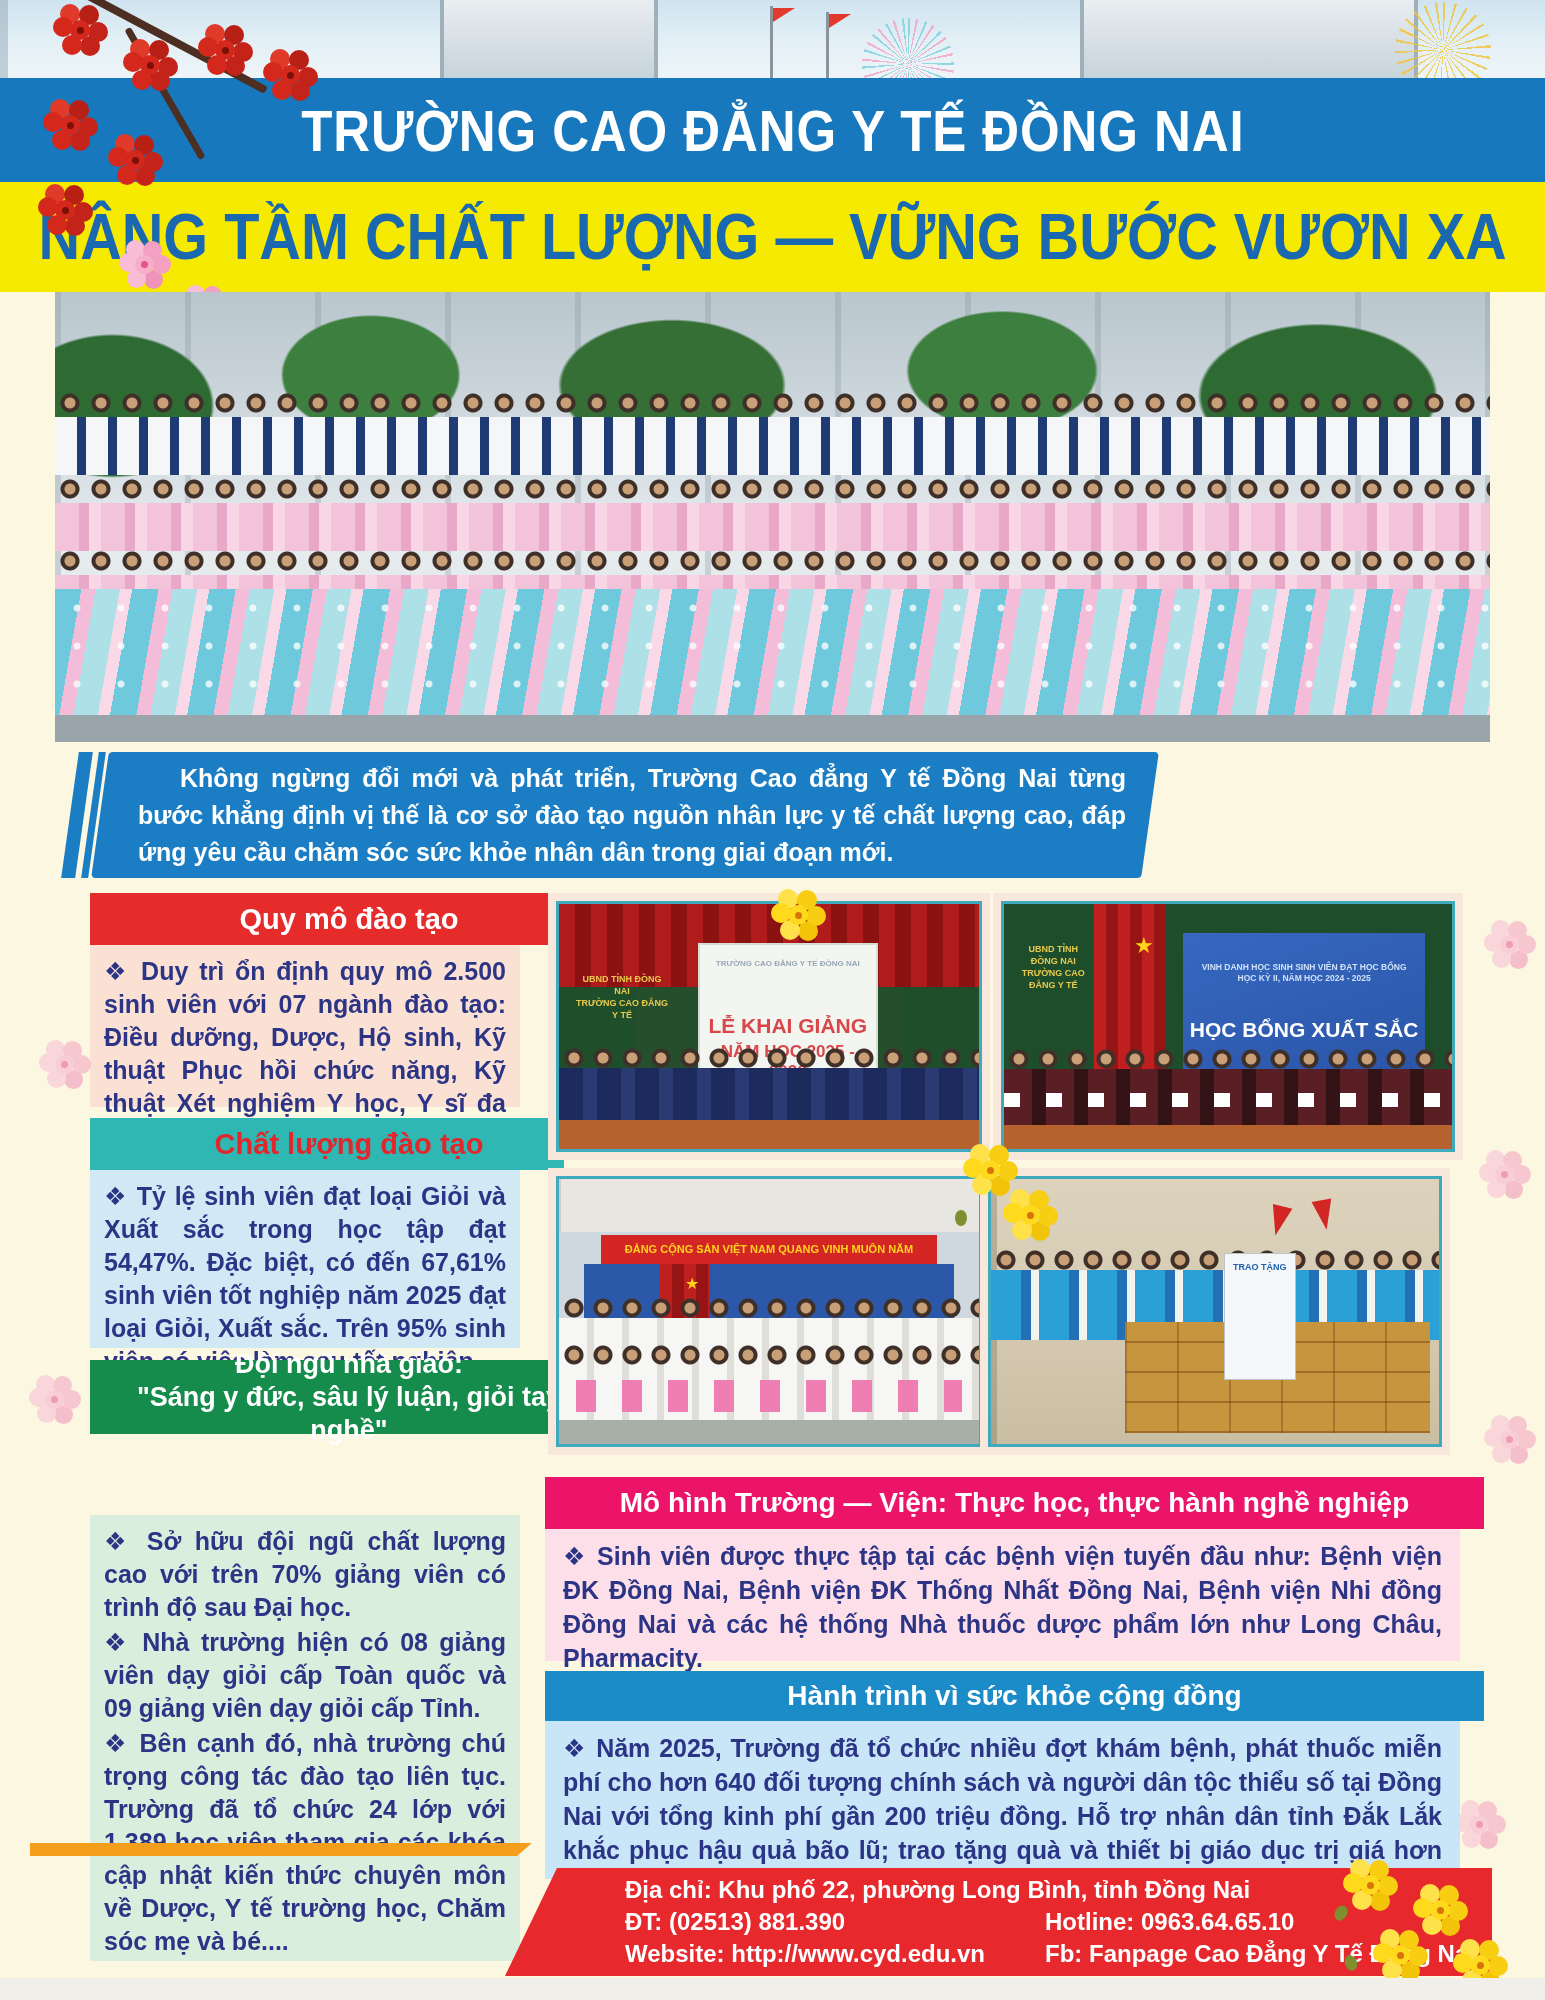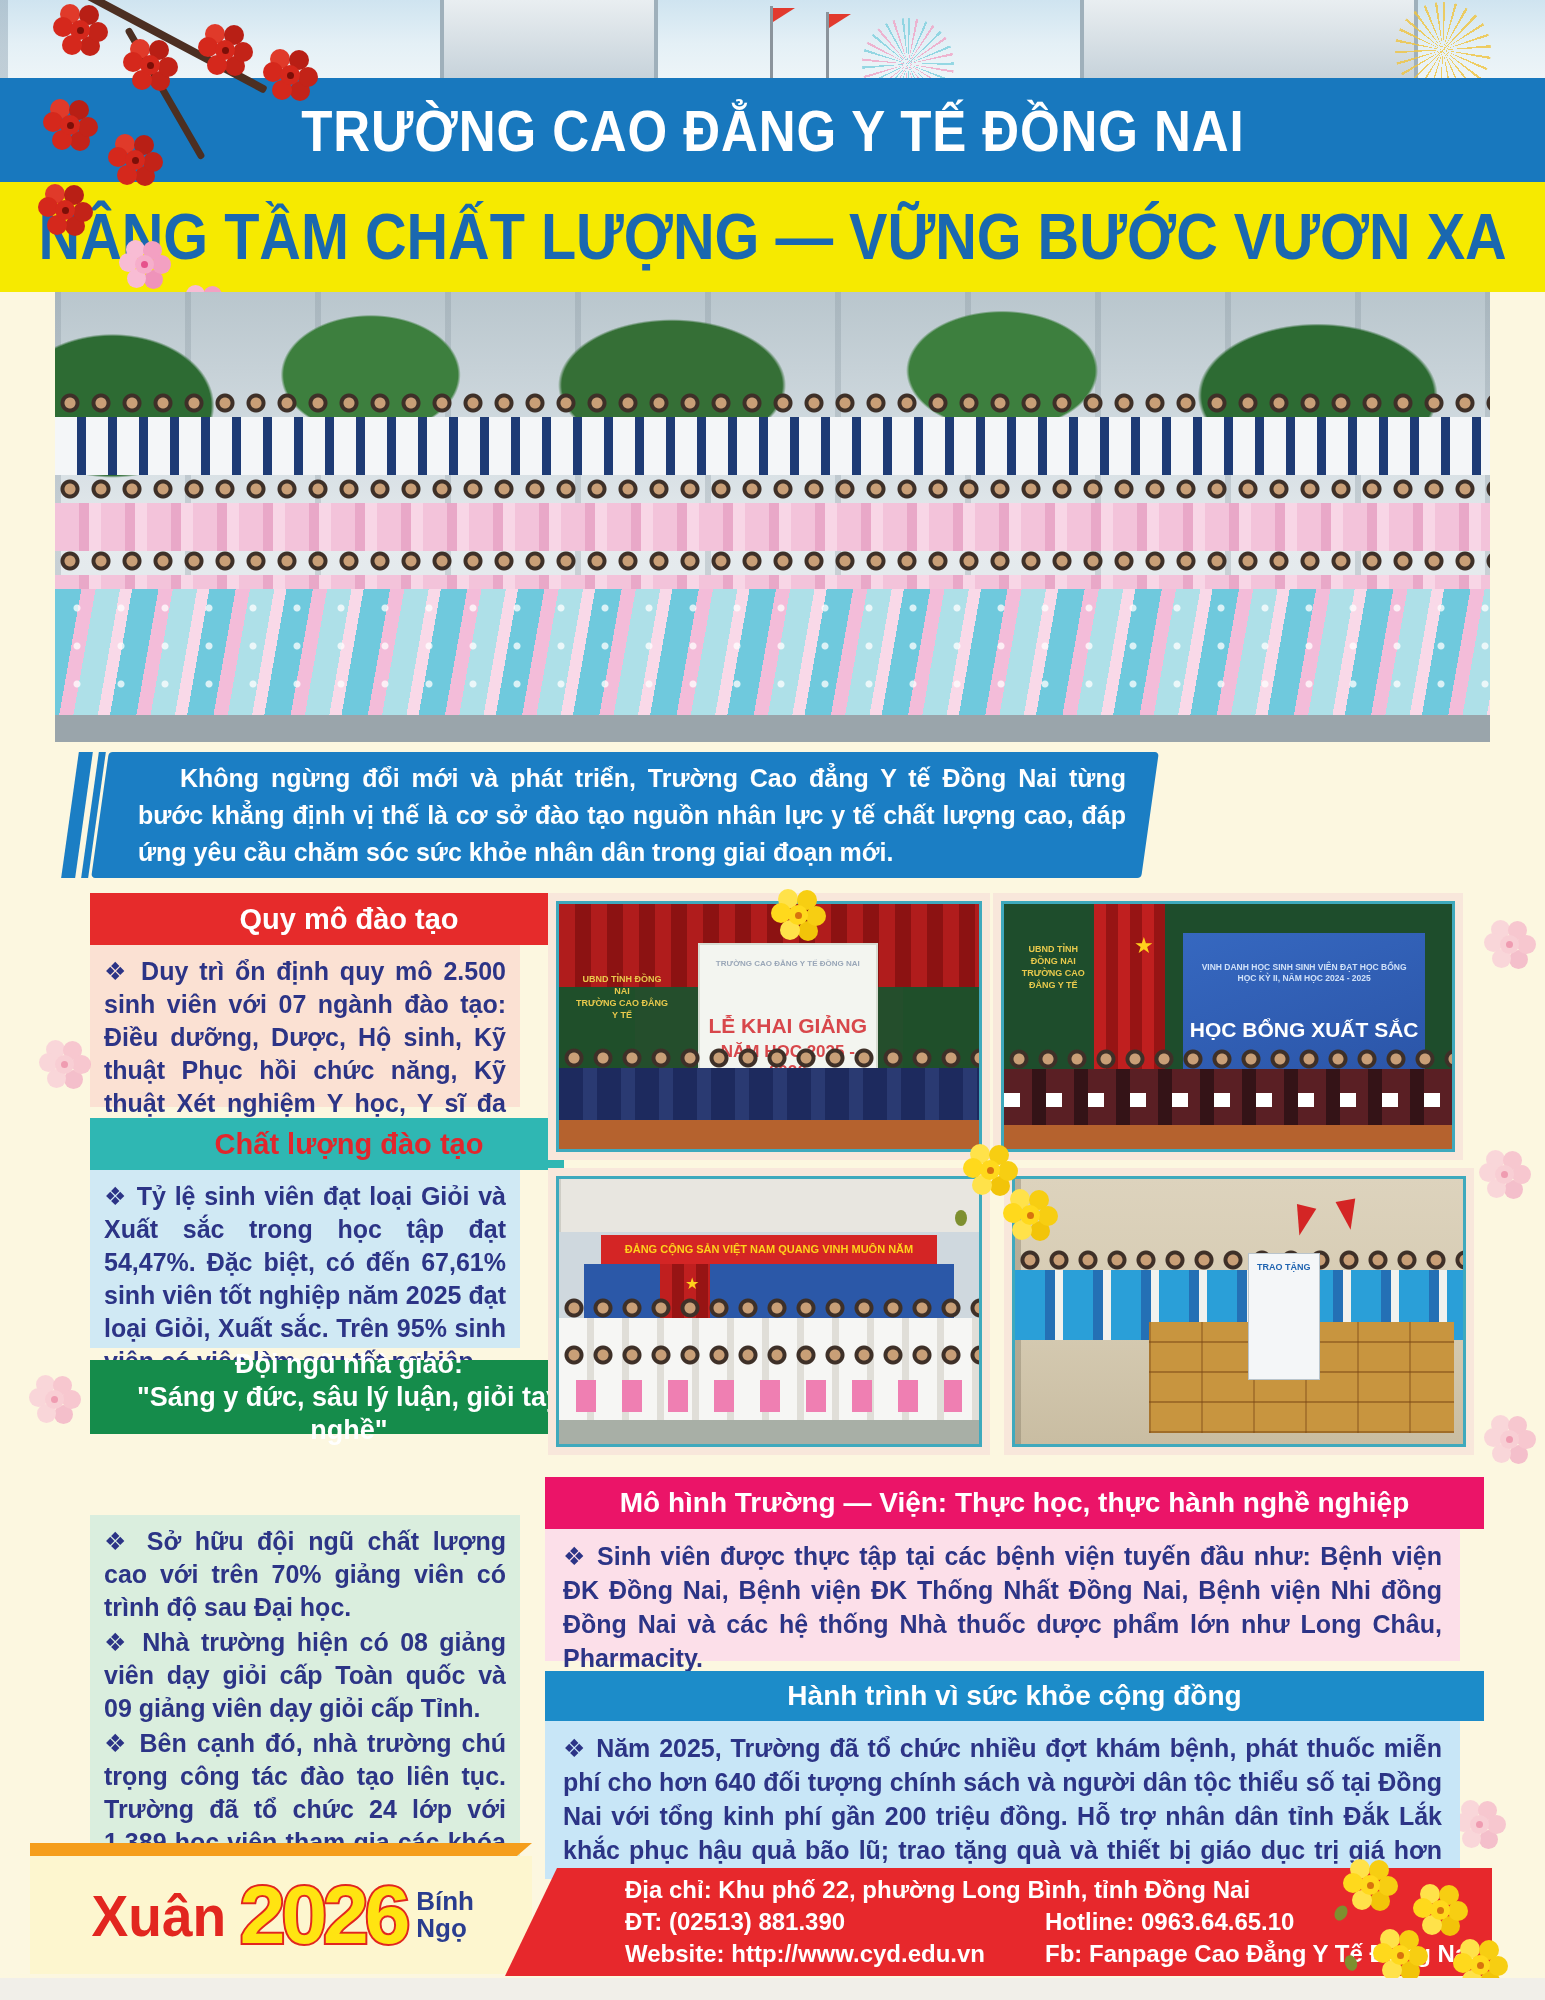--- a/index.html
+++ b/index.html
@@ -104,21 +104,21 @@
   .b-chatluong{top:1170px;height:178px;background:#d0e9f4;}
   .h-doingu{top:1360px;height:74px;background:#158c4b;color:#ffffff;font-size:27px;flex-direction:column;line-height:33px;}
   .b-doingu{top:1515px;height:446px;background:#daeede;}
 
   
   .photo{position:absolute;border:3px solid #3fa9bd;box-shadow:0 0 0 8px #f8e7db;overflow:hidden;background:#244e2c;}
   .ph-txt{position:absolute;font-weight:bold;text-align:center;}
   .p1{left:556px;top:901px;width:420px;height:245px;}
   .p2{left:1001px;top:901px;width:448px;height:245px;}
   .p3{left:556px;top:1176px;width:420px;height:265px;}
-  .p4{left:1012px;top:1176px;width:448px;height:265px;}
+  .p4{left:988px;top:1176px;width:448px;height:265px;}
 
   .curtain{position:absolute;left:0;top:0;right:0;height:34%;background:repeating-linear-gradient(90deg,#b01c1c 0 16px,#8c1212 16px 32px);}
   .side-green{position:absolute;top:0;bottom:0;width:18%;background:#1f4f2a;}
   .board{position:absolute;color:#e8c94d;font-size:9px;font-weight:bold;line-height:12px;text-align:center;}
   .screen1{position:absolute;left:33%;top:16%;width:42%;height:58%;background:#f3f5f0;border:2px solid #d8dcd2;}
   .screen1 .t1{margin-top:26%;color:#d8474b;font-size:21px;}
   .screen1 .t2{color:#d8474b;font-size:17px;margin-top:4px;}
   .screen1 .t0{margin-top:8%;color:#9aa7b8;font-size:8px;}
   .row-people{position:absolute;left:0;right:0;}
   .row-people .gp-heads{height:22px;background-size:29px 22px;}
@@ -363,28 +363,20 @@
     <p style="margin:0;">❖ Sinh viên được thực tập tại các bệnh viện tuyến đầu như: Bệnh viện ĐK Đồng Nai, Bệnh viện ĐK Thống Nhất Đồng Nai, Bệnh viện Nhi đồng Đồng Nai và các hệ thống Nhà thuốc dược phẩm lớn như Long Châu, Pharmacity.</p>
   </div>
   <div class="rbanner bn-hanhtrinh">
     <span>Hành trình vì sức khỏe cộng đồng</span>
   </div>
   <div class="rbody bd-hanhtrinh">
     <p style="margin:0;">❖ Năm 2025, Trường đã tổ chức nhiều đợt khám bệnh, phát thuốc miễn phí cho hơn 640 đối tượng chính sách và người dân tộc thiểu số tại Đồng Nai với tổng kinh phí gần 200 triệu đồng. Hỗ trợ nhân dân tỉnh Đắk Lắk khắc phục hậu quả bão lũ; trao tặng quà và thiết bị giáo dục trị giá hơn 100 triệu đồng cho học sinh vùng khó khó khăn.</p>
   </div>
 
   <div class="accent-bar"></div>
-  <div class="spring-box">
-    <span class="spring-word">Xuân</span>
-    <span class="year-number">2026</span>
-    <span class="zodiac">
-      <span>Bính</span>
-      <span>Ngọ</span>
-    </span>
-  </div>
   <div class="footer-red">
     <div class="line">
       <span>Địa chỉ: Khu phố 22, phường Long Bình, tỉnh Đồng Nai</span>
     </div>
     <div class="line">
       <span class="cell-l">ĐT: (02513) 881.390</span>
       <span>Hotline: 0963.64.65.10</span>
     </div>
     <div class="line">
       <span class="cell-l">Website: http://www.cyd.edu.vn</span>

